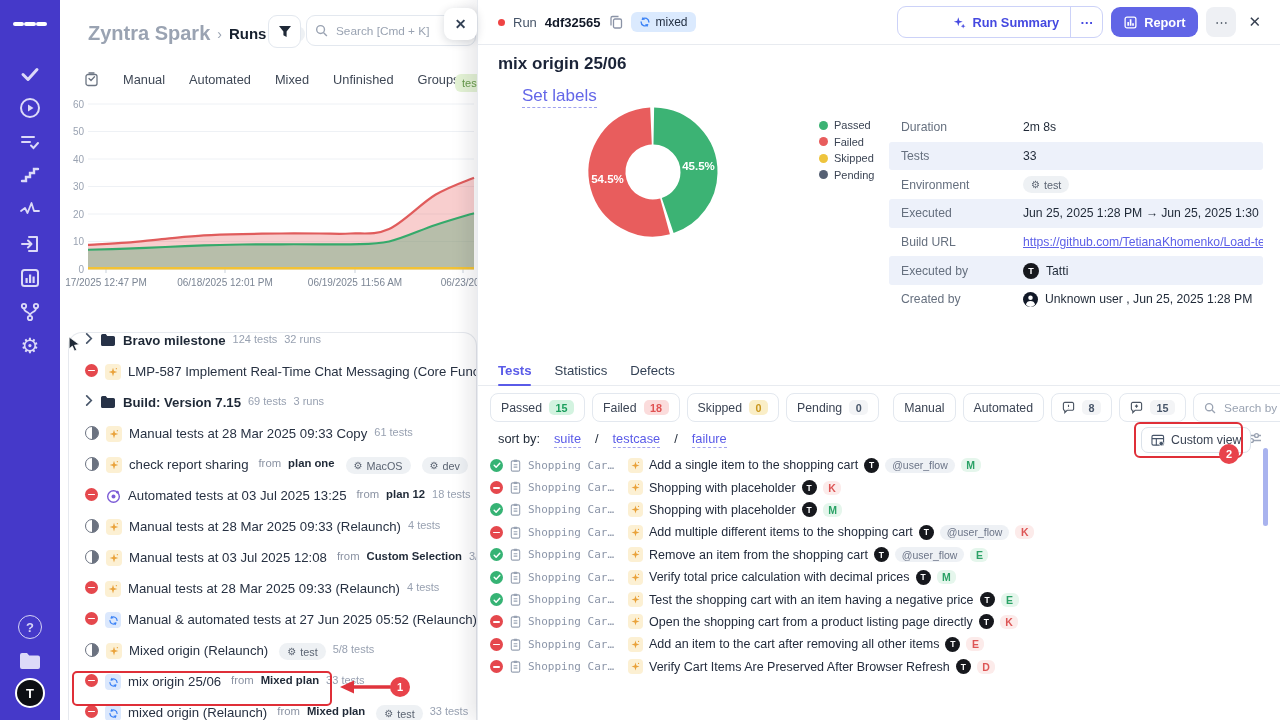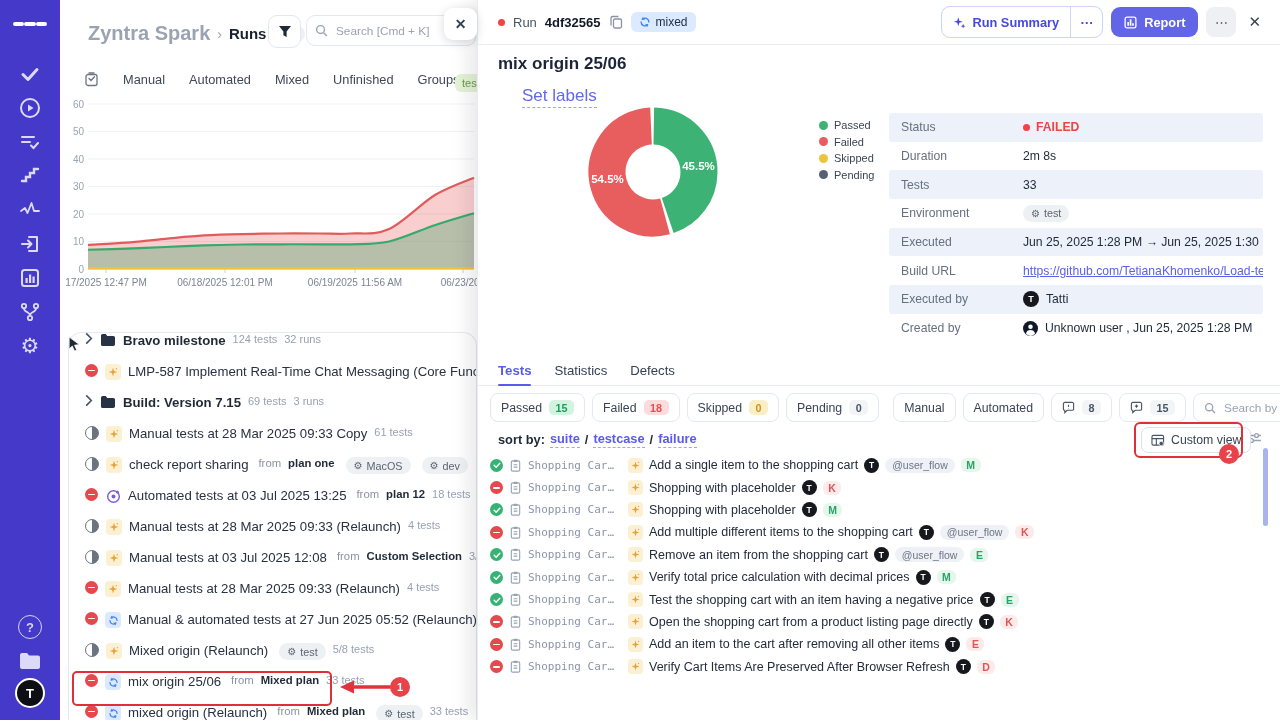--- a/index.html
+++ b/index.html
@@ -64,21 +64,21 @@
                box-shadow:-8px 0 18px rgba(15,23,42,.10);border-left:1px solid #e8ebf0;}
   #close-card{position:absolute;left:444px;top:8px;width:33px;height:32px;background:#fff;border-radius:9px;z-index:40;
               box-shadow:0 2px 10px rgba(15,23,42,.16);display:flex;align-items:center;justify-content:center;
               font-size:14px;color:#334155;font-weight:600;}
   #rp-header{position:absolute;left:0;top:0;right:0;height:44px;border-bottom:1px solid #e8ebf0;display:flex;align-items:center;padding:0 16px 0 20px;gap:8px;}
   .dot-red{width:7px;height:7px;border-radius:50%;background:#ef4444;flex:0 0 auto;}
   .run-label{font-size:13px;color:#475569;}
   .run-id{font-size:13px;font-weight:700;color:#111827;}
   .mixed-badge{background:#dbeafe;border-radius:6px;padding:3px 8px;display:flex;align-items:center;gap:5px;font-size:12px;color:#243043;}
   .hdr-right{margin-left:auto;display:flex;align-items:center;gap:8px;}
-  .btn-summary{height:30px;border:1px solid #ccd2f8;border-radius:9px;background:#fff;display:flex;align-items:center;overflow:hidden;}
+  .btn-summary{height:30px;border:1px solid #ccd2f8;border-radius:9px;background:#fff;display:flex;align-items:center;overflow:hidden;padding-left:44px;}
   .btn-summary .seg{display:flex;align-items:center;gap:6px;padding:0 11px;font-size:12.8px;font-weight:600;color:#4549e0;height:100%;}
   .btn-summary .seg.more{border-left:1px solid #ccd2f8;padding:0 9px;font-size:13px;}
   .btn-report{height:30px;border-radius:9px;background:#6165e6;color:#fff;font-size:12.8px;font-weight:600;display:flex;align-items:center;gap:7px;padding:0 13px;border:none;}
   .btn-more{width:30px;height:30px;border-radius:8px;background:#eef0f4;color:#374151;font-size:13px;display:flex;align-items:center;justify-content:center;border:none;}
   .btn-x{font-size:15px;color:#374151;background:none;border:none;padding:2px 4px;}
   #rp-title{position:absolute;left:20px;top:54px;font-size:17px;font-weight:700;color:#1b2438;}
   #set-labels{position:absolute;left:36px;top:86px;font-size:17px;color:#6467e8;border-bottom:1px dashed #9fa2f0;padding-bottom:1px;margin-left:8px;}
   #donut-wrap{position:absolute;left:95px;top:92px;}
   #legend{position:absolute;left:341px;top:119px;display:flex;flex-direction:column;gap:4.5px;}
   .lg-item{display:flex;align-items:center;gap:6px;font-size:11px;color:#3b4454;}
@@ -100,21 +100,21 @@
   .pill{height:27px;border:1px solid #e3e8ef;border-radius:8px;background:#fff;display:flex;align-items:center;gap:7px;padding:0 10px;font-size:12.3px;color:#3b4454;white-space:nowrap;}
   .cnt{font-size:10.8px;font-weight:600;border-radius:5px;padding:1.5px 6.5px;}
   .cnt.green{background:#d3f3e0;color:#1a9e5c;}
   .cnt.red{background:#fbdcdc;color:#e05252;}
   .cnt.yellow{background:#faeec7;color:#c9961c;}
   .cnt.plain{background:#f3f4f6;color:#475569;}
   .vdiv{width:1px;height:20px;background:#dbe2ea;}
   .pill.search{margin-left:auto;width:128px;gap:6px;color:#9aa3b2;}
   .pill.search input{border:none;outline:none;width:100px;font-size:11.8px;background:transparent;font-family:"Liberation Sans",sans-serif;color:#334155;}
   .pill.search input::placeholder{color:#9aa3b2;}
-  #sort-row{position:absolute;left:20px;top:431px;font-size:12.8px;color:#1f2937;display:flex;gap:5px;align-items:center;font-weight:bold;}
+  #sort-row{position:absolute;left:20px;top:431px;font-size:12.8px;color:#1f2937;display:flex;gap:14px;align-items:flex-start;}
   .sort-link{color:#5a5be8;border-bottom:1px dashed #a3a4ef;padding-bottom:1px;}
   #custom-view{position:absolute;left:663px;top:427px;height:24px;border:1px solid #dbe2ea;border-radius:7px;background:#fff;
                display:flex;align-items:center;gap:6px;padding:0 9px;font-size:12.3px;color:#3b4454;z-index:2;}
   #ann-box-2{position:absolute;left:656px;top:422px;width:105px;height:32px;border:2.5px solid #df2f38;border-radius:6px;z-index:3;}
   #ann-num-2{left:741px;top:444px;}
   #sliders-icon{position:absolute;left:768px;top:431px;}
   #tests-list{position:absolute;left:12px;right:20px;top:454px;}
   .test-row{height:22.4px;display:flex;align-items:center;gap:6px;white-space:nowrap;overflow:hidden;}
   .t-pass{width:13px;height:13px;border-radius:50%;background:#36b374;color:#fff;display:flex;align-items:center;justify-content:center;flex:0 0 auto;}
   .t-fail{width:13px;height:13px;border-radius:50%;background:#e5484d;position:relative;flex:0 0 auto;}
@@ -534,29 +534,20 @@
       <div class="lg-item">
         <span class="lg-dot" style="background: rgb(238, 196, 61);"></span>
         <span>Skipped</span>
       </div>
       <div class="lg-item">
         <span class="lg-dot" style="background: rgb(86, 96, 115);"></span>
         <span>Pending</span>
       </div>
     </div>
   <div id="info-table">
-      <div class="info-row alt">
-        <span class="info-label">Status</span>
-        <span class="info-value">
-          <span class="val-failed">
-            <span class="dot-red"></span>
-            <span>FAILED</span>
-          </span>
-        </span>
-      </div>
       <div class="info-row">
         <span class="info-label">Duration</span>
         <span class="info-value">
           <span>2m 8s</span>
         </span>
       </div>
       <div class="info-row alt">
         <span class="info-label">Tests</span>
         <span class="info-value">
           <span>33</span>

